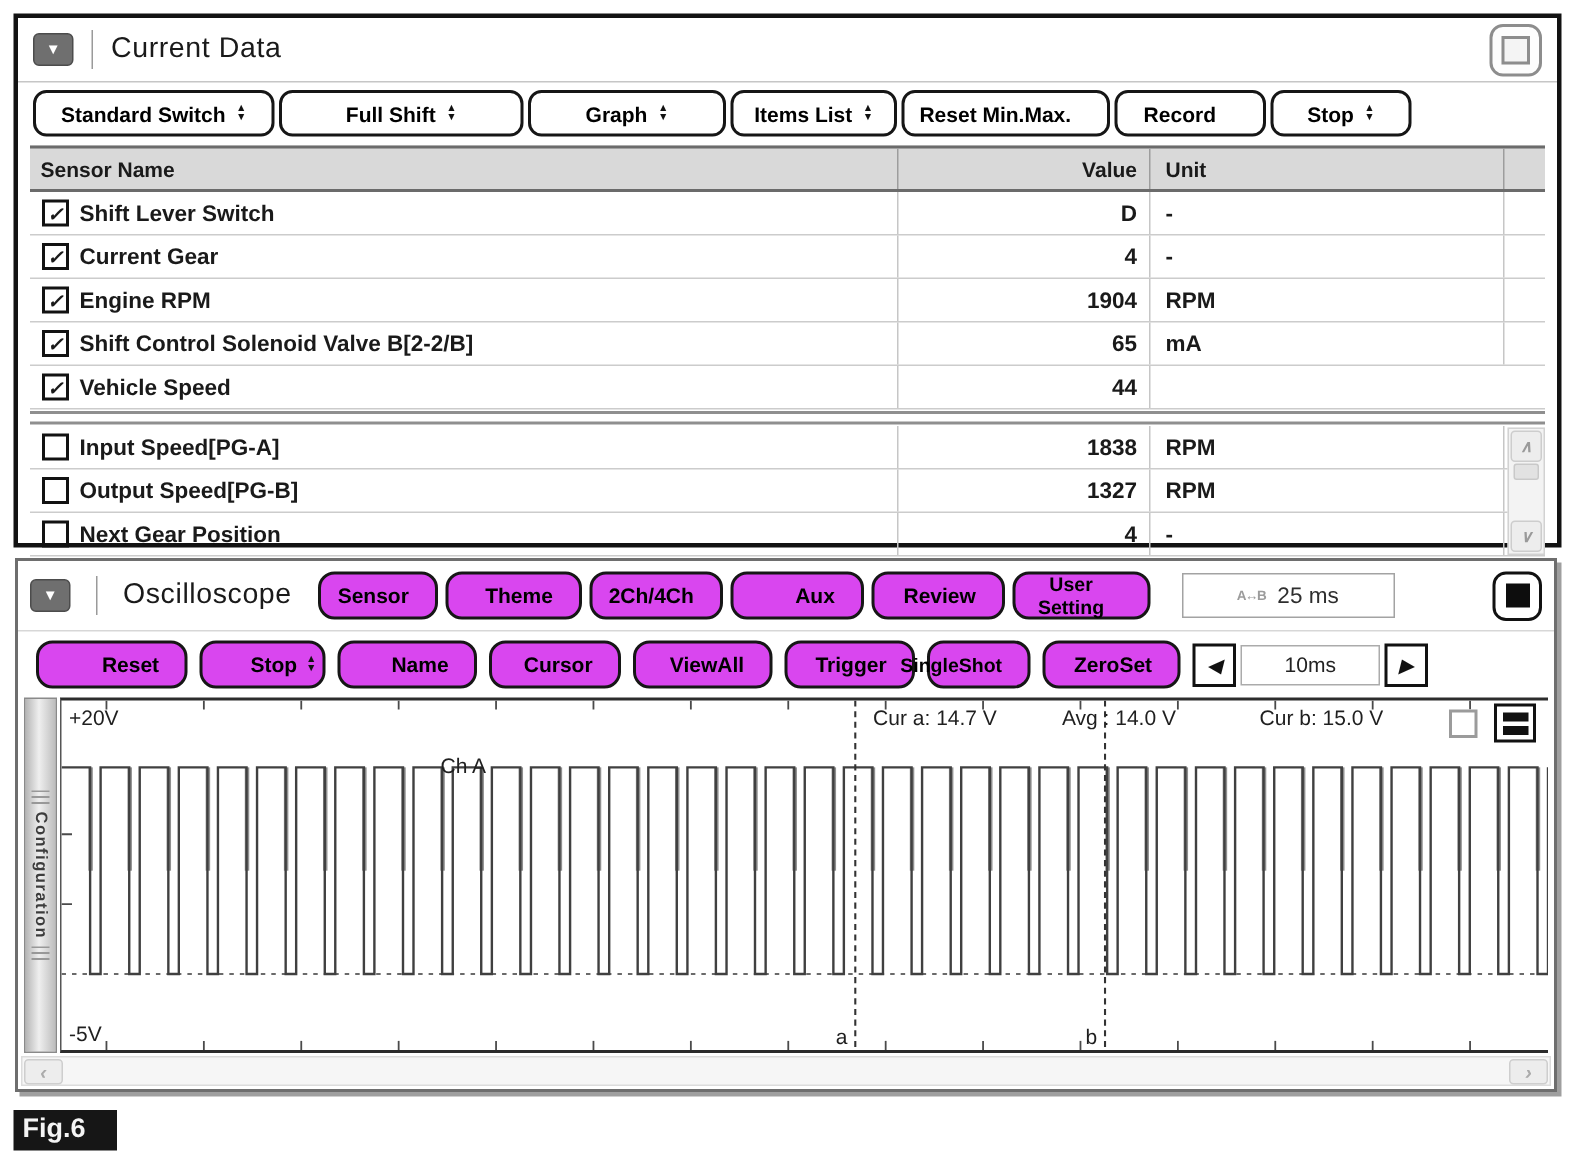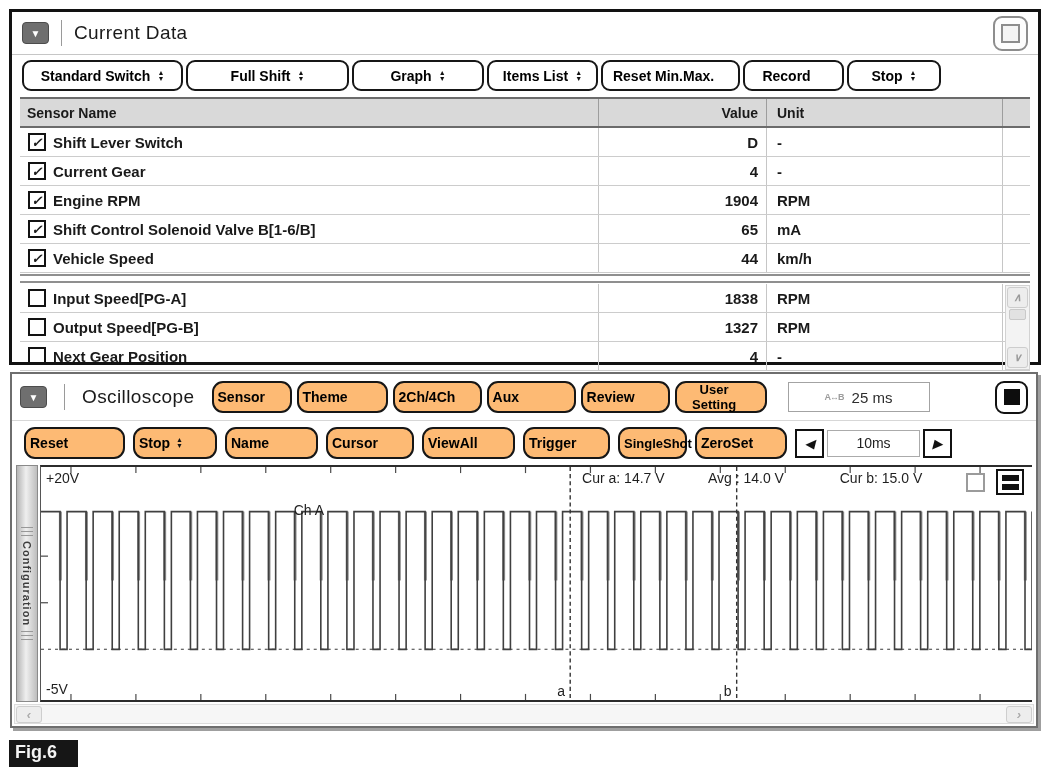--- a/index.html
+++ b/index.html
@@ -50,22 +50,22 @@
     box-sizing:border-box;display:flex;flex-direction:column;}
   .v-btn{height:19px;margin:1px;background:#ededed;border:1px solid #cdcdcd;border-radius:3px;color:#9a9a9a;
     display:flex;align-items:center;justify-content:center;font-size:11px;font-weight:bold;}
   .v-thumb{height:9px;margin:0 3px;background:#e2e2e2;border:1px solid #c9c9c9;border-radius:2px;}
   .v-track{flex:1;}
   
   #scope-panel{position:absolute;left:10px;top:372px;width:1024px;height:352px;border:2px solid #6e6e6e;
     background:#fff;box-shadow:3px 3px 0 0 #9f9f9f;display:flex;flex-direction:column;}
   #scope-header{height:46px;display:flex;align-items:center;padding:0 8px;gap:5px;border-bottom:1px solid #d7d7d7;}
   #scope-header .panel-title{margin-right:12px;}
-  .sc-btn{border:2px solid #161616;border-radius:11px;height:32px;background:#fdba74;box-sizing:border-box;
-    display:flex;align-items:center;justify-content:flex-start;gap:6px;font-size:14px;font-weight:600;
+  .sc-btn{border:2px solid #161616;border-radius:11px;height:32px;background:#d946ef;box-sizing:border-box;
+    display:flex;align-items:center;justify-content:flex-end;gap:6px;font-size:14px;font-weight:600;
     font-family:"Liberation Sans",sans-serif;padding:0 4px;flex:0 0 auto;}
   #sc-toolbar-top{display:contents;}
   #sc-toolbar-top .sc-btn:nth-child(1){width:80px}
   #sc-toolbar-top .sc-btn:nth-child(2){width:91px}
   #sc-toolbar-top .sc-btn:nth-child(3){width:89px}
   #sc-toolbar-top .sc-btn:nth-child(4){width:89px}
   #sc-toolbar-top .sc-btn:nth-child(5){width:89px}
   #sc-toolbar-top .sc-btn:nth-child(6){width:92px;font-size:13px}
   .delta-box{width:142px;height:30px;border:1px solid #a3a3a3;margin-left:16px;box-sizing:border-box;
     display:flex;align-items:center;justify-content:center;gap:8px;font-size:15px;color:#2e2e2e;}
@@ -249,43 +249,40 @@
             <span>RPM</span>
           </div>
     <div class="cell c4"></div>
   </div>
 
   <div class="t-row">
     <div class="cell c1">
       <span class="cb">
               <i data-show="checked">✓</i>
             </span>
-      <span>Shift Control Solenoid Valve B[1-6/B]</span>
+      <span>Shift Control Solenoid Valve B[2-2/B]</span>
     </div>
     <div class="cell c2">
             <span>65</span>
           </div>
     <div class="cell c3">
             <span>mA</span>
           </div>
     <div class="cell c4"></div>
   </div>
 
   <div class="t-row">
     <div class="cell c1">
       <span class="cb">
               <i data-show="checked">✓</i>
             </span>
       <span>Vehicle Speed</span>
     </div>
     <div class="cell c2">
             <span>44</span>
-          </div>
-    <div class="cell c3">
-            <span>km/h</span>
           </div>
     <div class="cell c4"></div>
   </div>
 </div>
 
     <div class="group-sep"></div>
 
     <div class="sec-wrap">
       <div>
   <div class="t-row">

